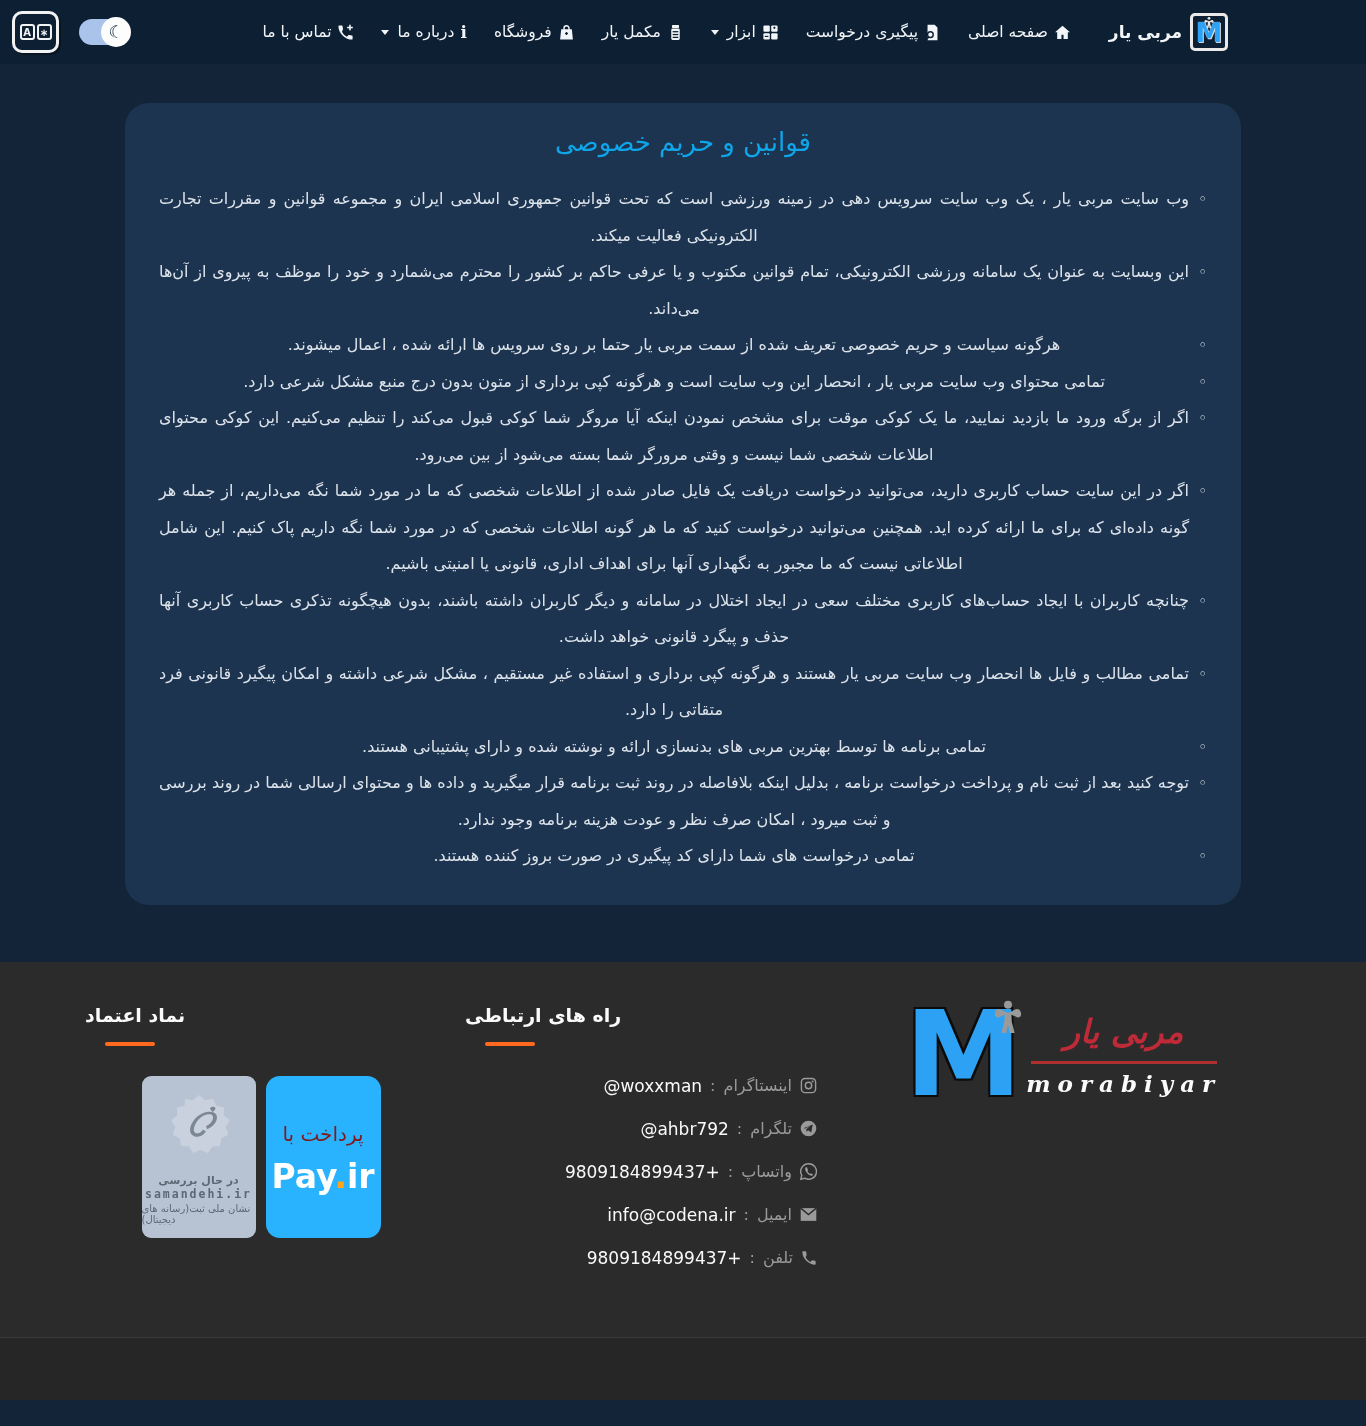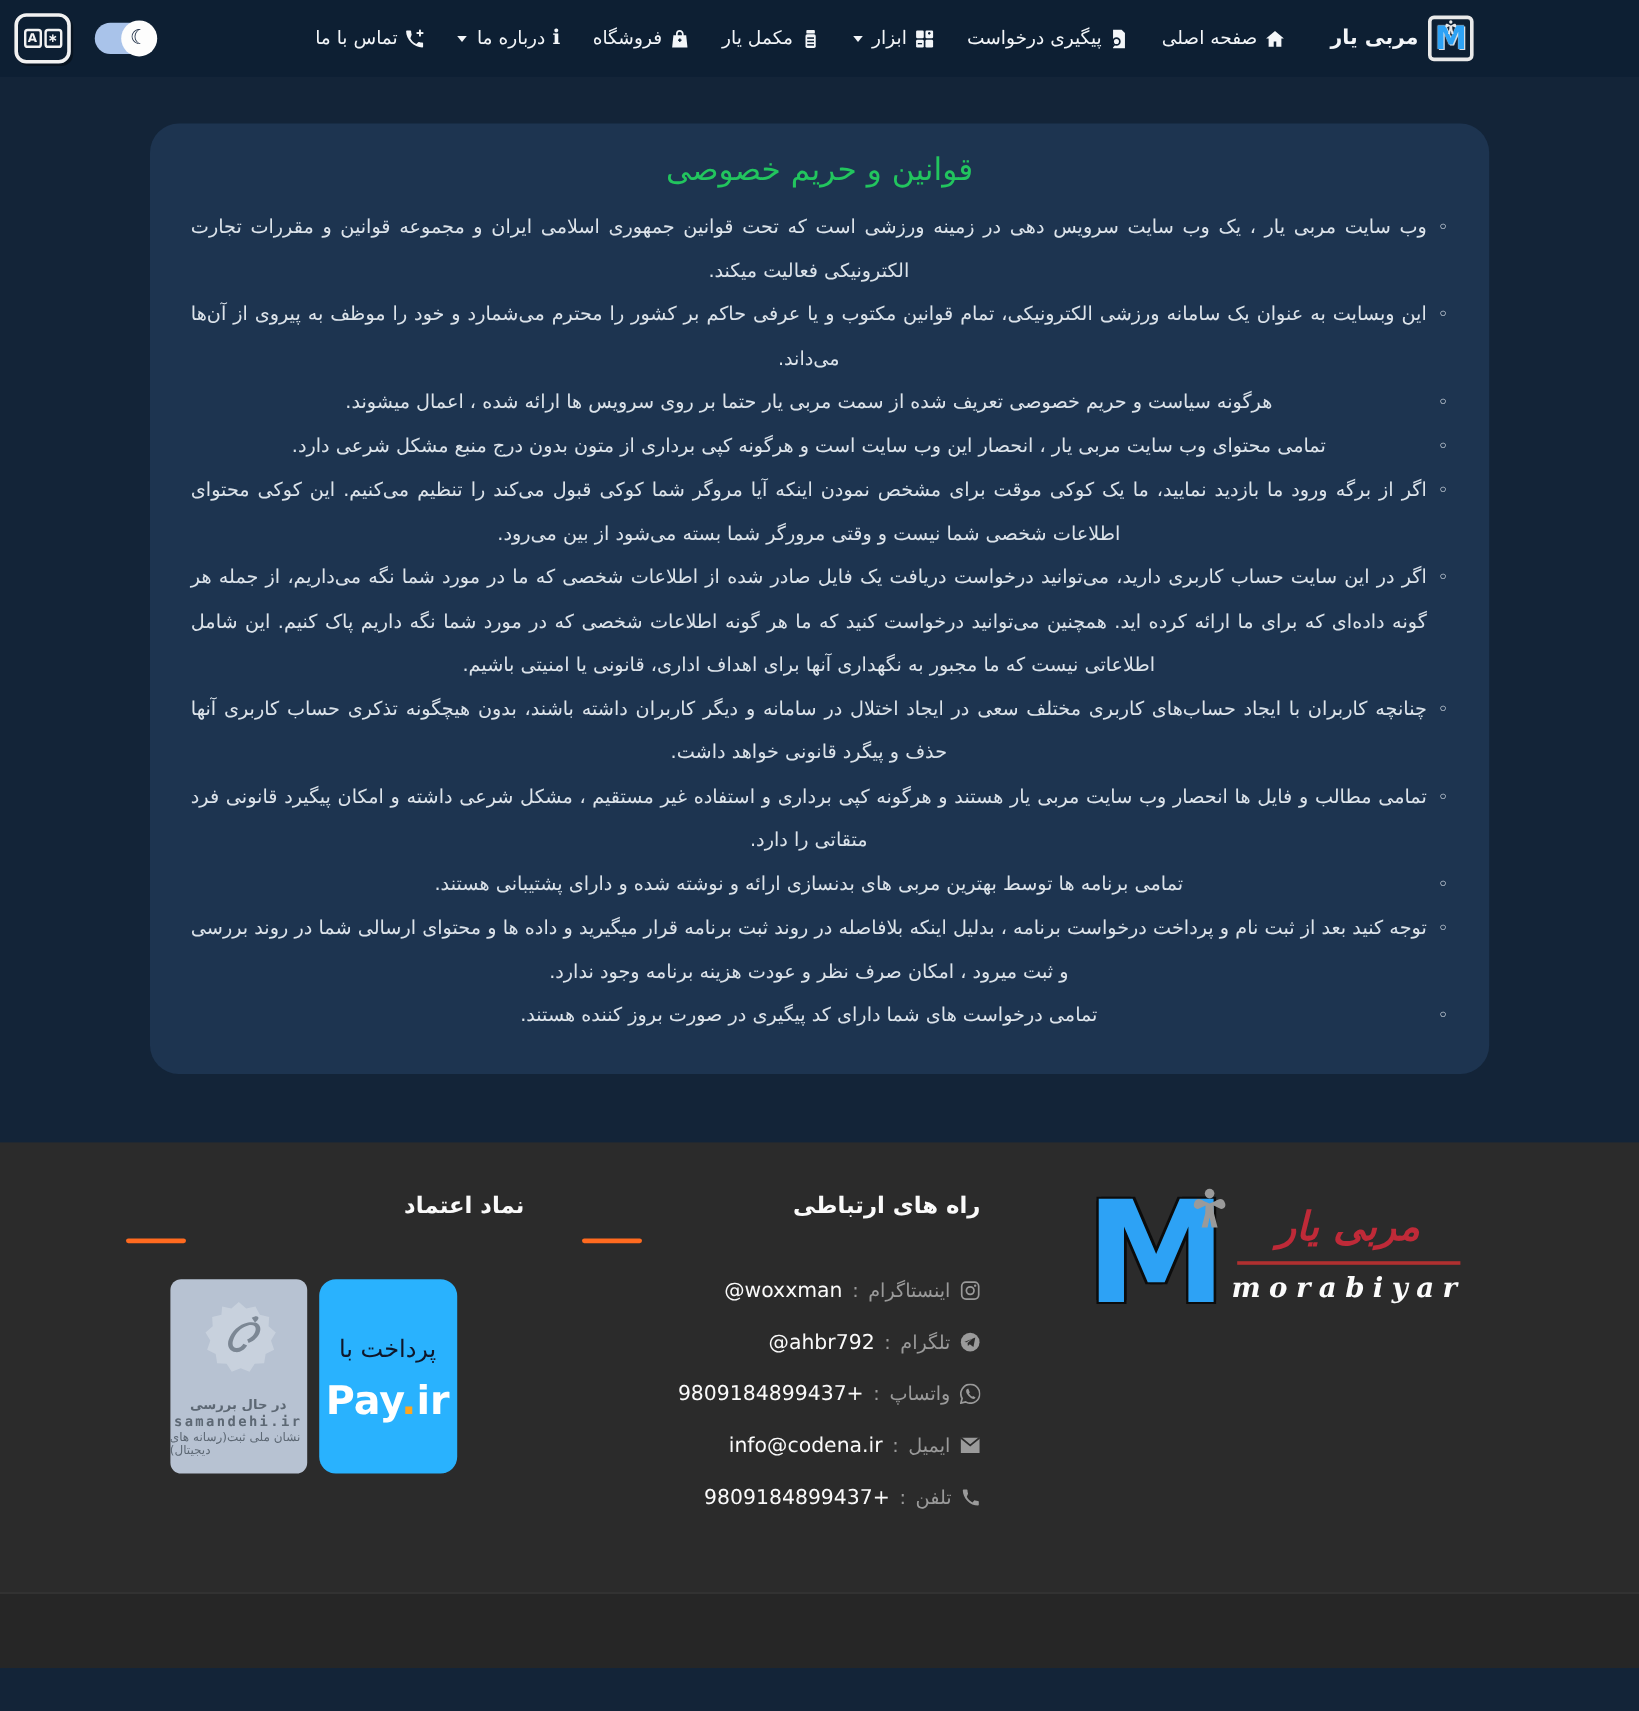--- a/index.html
+++ b/index.html
@@ -48,35 +48,35 @@
     position:absolute; top:-2px; right:-2px; width:30px; height:30px; border-radius:50%;
     background:#fdfdfd; display:flex; align-items:center; justify-content:center;
     color:#14253e; font-size:17px; font-weight:bold;
   }
   
   .main-wrap { padding:39px 0 57px; }
   .rules-card {
     width:1116px; margin:0 auto; background:#1d3450; border-radius:24px;
     padding:24px 34px 30px;
   }
-  .rules-title { text-align:center; color:#22c55e; font-size:26px; font-weight:500; margin-bottom:14px; }
+  .rules-title { text-align:center; color:#0ea5e9; font-size:26px; font-weight:500; margin-bottom:24px; }
   ul.rules { list-style:none; margin:0; padding:0; }
   ul.rules li {
     position:relative; padding-right:18px; color:#dce3ea; font-size:16px;
     line-height:36.5px; text-align:justify; text-align-last:center;
   }
   ul.rules li::before { content:"◦"; position:absolute; right:0; top:0; font-size:15px; color:#dce3ea; }
   
   .site-footer { background:#2b2b2b; padding:42px 0 0; }
   .footer-cols { width:1224px; margin:0 auto; display:flex; align-items:flex-start; }
   .fcol { padding:0 14px; }
   .fcol-brand { width:464px; }
   .fcol-contact { width:380px; }
   .fcol-trust { width:380px; }
-  .fcol-title { color:#fafafa; font-size:19px; font-weight:bold; text-align:right; }
+  .fcol-title { color:#fafafa; font-size:19px; font-weight:bold; text-align:left; }
   .fcol-dash { width:50px; height:4px; background:#ff6a1f; border-radius:2px; margin:16px 20px 30px auto; margin-left:20px; margin-right:auto; }
   
   .brand-big { display:flex; direction:ltr; align-items:center; justify-content:center; gap:4px; margin-top:2px; }
   .brand-big .bigm {
     font-size:118px; font-weight:bold; color:#2da2f5; line-height:96px; position:relative;
     text-shadow:2px 2px 0 #0c0c0c, -2px -2px 0 #0c0c0c, 2px -2px 0 #0c0c0c, -2px 2px 0 #0c0c0c;
   }
   .brand-big .bigm svg { position:absolute; top:-8px; right:-6px; }
   .brand-txt { display:flex; flex-direction:column; align-items:center; }
   .brand-fa { font-size:33px; font-weight:bold; font-style:italic; color:#bf2a38; line-height:42px; }
@@ -97,21 +97,21 @@
     display:flex; flex-direction:column; align-items:center; padding-top:16px;
   }
   .badge-samandehi .seal { margin-bottom:8px; }
   .badge-samandehi .l1 { color:#5d6874; font-size:11px; font-weight:bold; }
   .badge-samandehi .l2 { color:#5d6874; font-size:11.5px; font-weight:bold; letter-spacing:2px; font-family:"DejaVu Sans Mono", monospace; }
   .badge-samandehi .l3 { color:#5d6874; font-size:10px; margin-top:2px; }
   .badge-payir {
     width:115px; height:162px; background:#29b2fe; border-radius:14px; cursor:pointer;
     display:flex; flex-direction:column; align-items:center; justify-content:center; gap:16px;
   }
-  .badge-payir .pay-fa { color:#0f172a; font-size:20px; }
+  .badge-payir .pay-fa { color:#7f1d1d; font-size:20px; }
   .badge-payir .pay-logo { direction:ltr; font-size:33px; font-weight:bold; color:#fff; letter-spacing:0px; line-height:30px; }
   .badge-payir .pay-logo .dot { color:#ffa61e; }
   
   .bottom-bar { margin-top:46px; background:#262626; border-top:1px solid #3a3a3a; }
   .bottom-inner { width:860px; margin:0 auto; padding:30px 0 32px; display:flex; justify-content:space-between; align-items:center; }
 </style>
 </head>
 <body>
 
 <header class="navbar">

